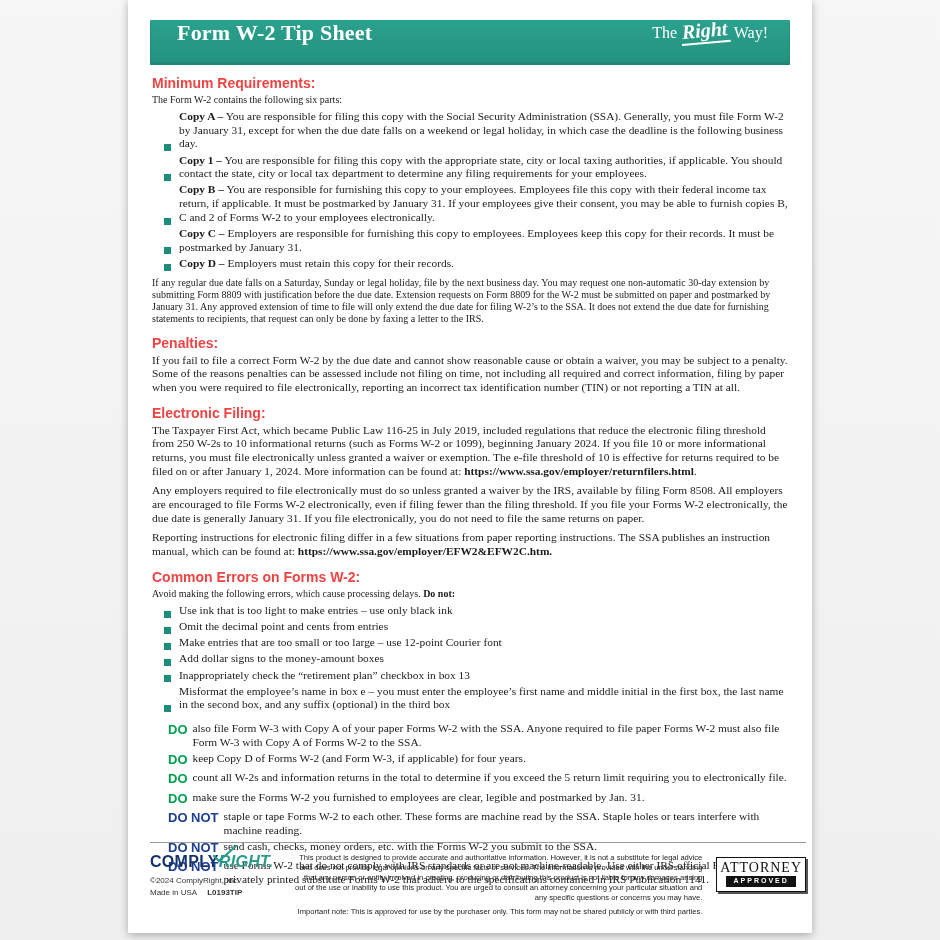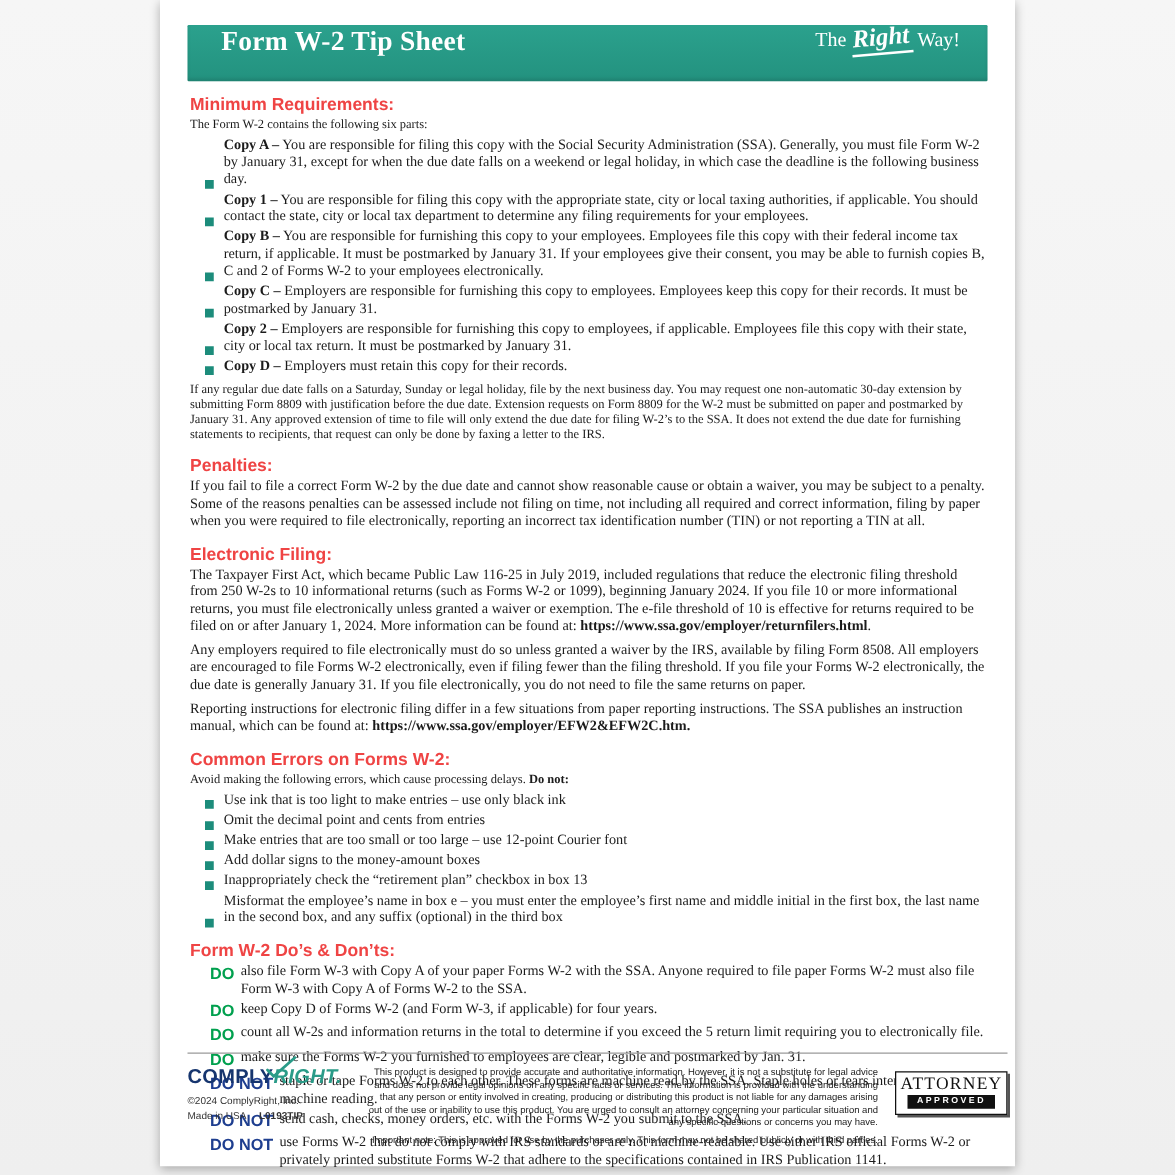--- a/index.html
+++ b/index.html
@@ -89,24 +89,20 @@
             <li>
               <span class="sq"></span>
               <span class="bt"><b class="lead">Copy B –</b> <span>You are responsible for furnishing this copy to your employees. Employees file this copy with their federal income tax return, if applicable. It must be postmarked by January 31. If your employees give their consent, you may be able to furnish copies B, C and 2 of Forms W-2 to your employees electronically.</span></span>
             </li>
 
             <li>
               <span class="sq"></span>
               <span class="bt"><b class="lead">Copy C –</b> <span>Employers are responsible for furnishing this copy to employees. Employees keep this copy for their records. It must be postmarked by January 31.</span></span>
             </li>
 
-            <li>
-              <span class="sq"></span>
-              <span class="bt"><b class="lead">Copy 2 –</b> <span>Employers are responsible for furnishing this copy to employees, if applicable. Employees file this copy with their state, city or local tax return. It must be postmarked by January 31.</span></span>
-            </li>
 
             <li>
               <span class="sq"></span>
               <span class="bt"><b class="lead">Copy D –</b> <span>Employers must retain this copy for their records.</span></span>
             </li>
           </ul>
         <p class="body">If any regular due date falls on a Saturday, Sunday or legal holiday, file by the next business day. You may request one non-automatic 30-day extension by submitting Form 8809 with justification before the due date. Extension requests on Form 8809 for the W-2 must be submitted on paper and postmarked by January 31. Any approved extension of time to file will only extend the due date for filing W-2’s to the SSA. It does not extend the due date for furnishing statements to recipients, that request can only be done by faxing a letter to the IRS.</p>
       </section>
 
       <section class="sec">
@@ -152,21 +148,20 @@
             </li>
 
             <li>
               <span class="sq"></span>
               <span class="bt">Misformat the employee’s name in box e – you must enter the employee’s first name and middle initial in the first box, the last name in the second box, and any suffix (optional) in the third box</span>
             </li>
           </ul>
       </section>
 
       <section class="sec">
-        <h2 class="sec-h">Form W-2 Do’s &amp; Don’ts:</h2>
         <ul class="dodont">
 
             <li>
               <span class="prefix do">DO</span>
               <span class="bt">also file Form W-3 with Copy A of your paper Forms W-2 with the SSA. Anyone required to file paper Forms W-2 must also file Form W-3 with Copy A of Forms W-2 to the SSA.</span>
             </li>
 
             <li>
               <span class="prefix do">DO</span>
               <span class="bt">keep Copy D of Forms W-2 (and Form W-3, if applicable) for four years.</span>

